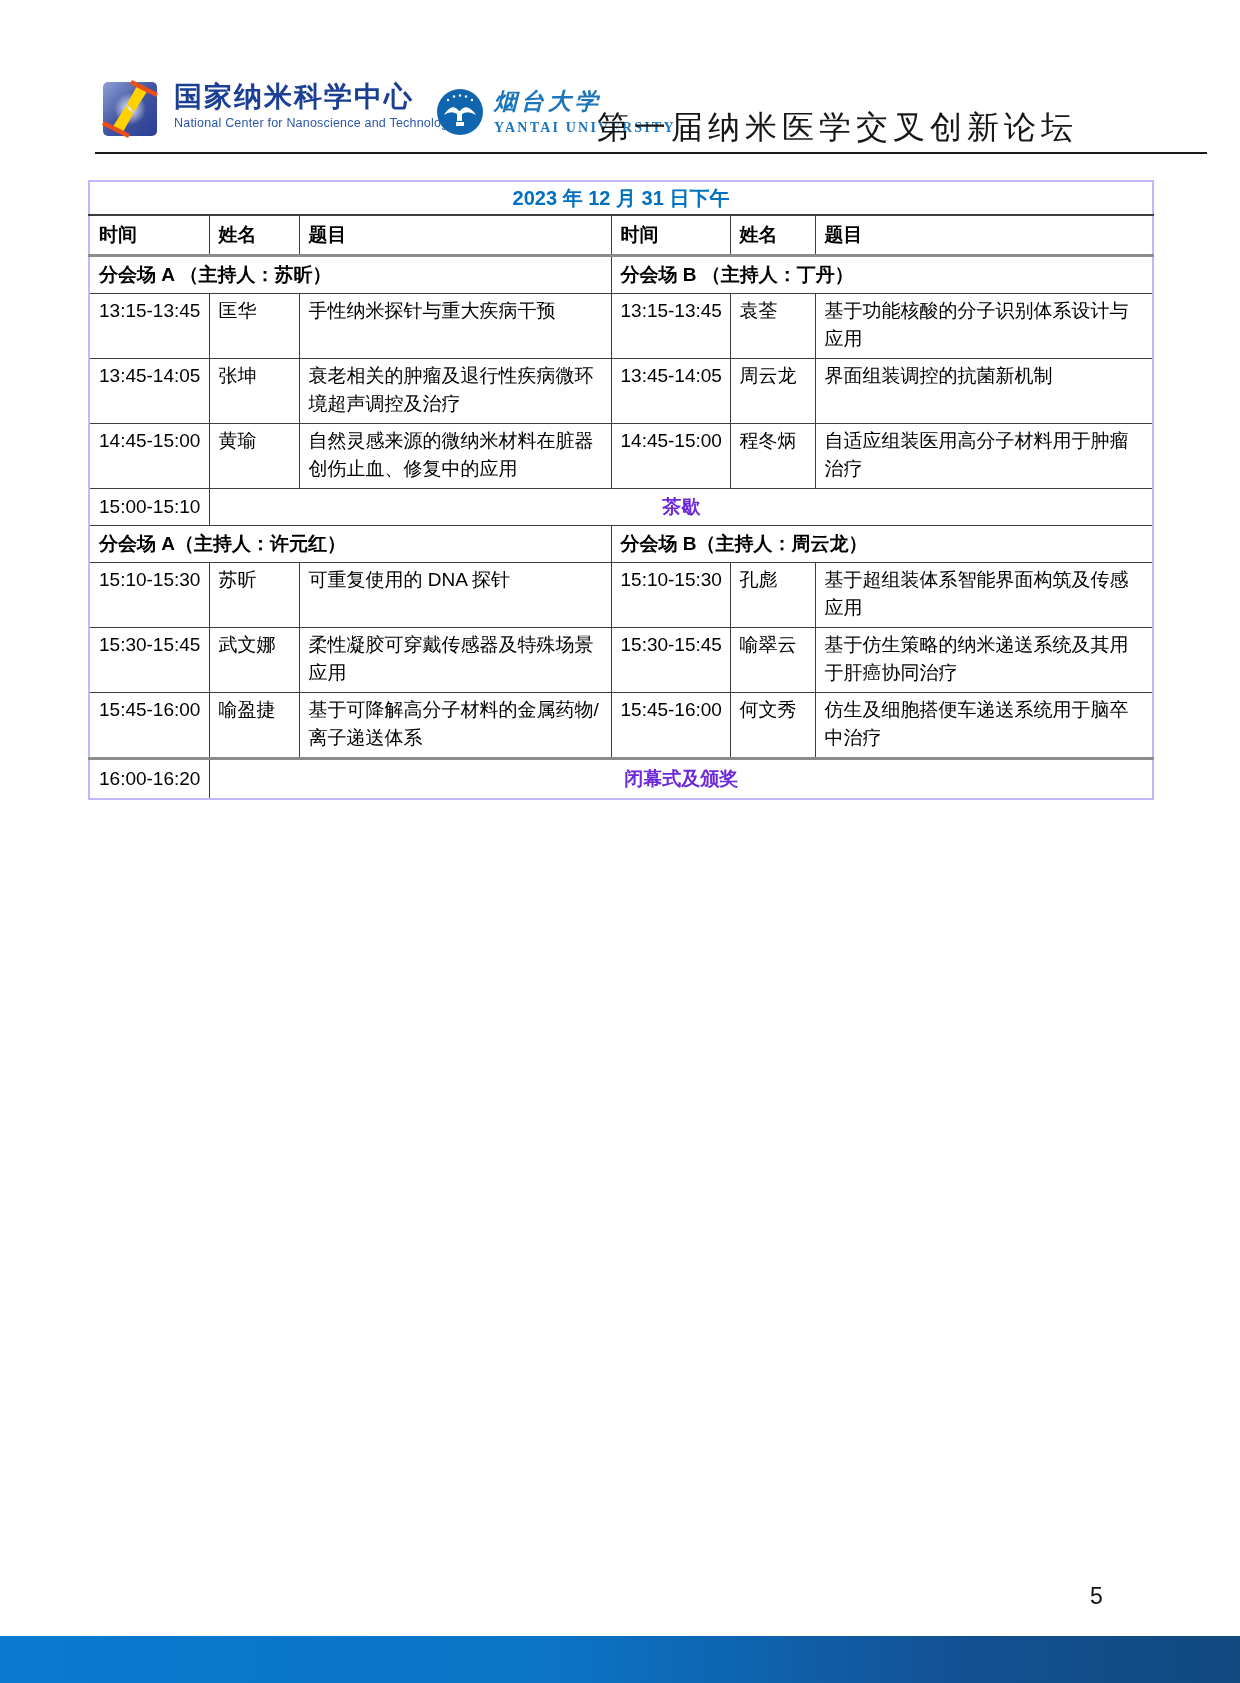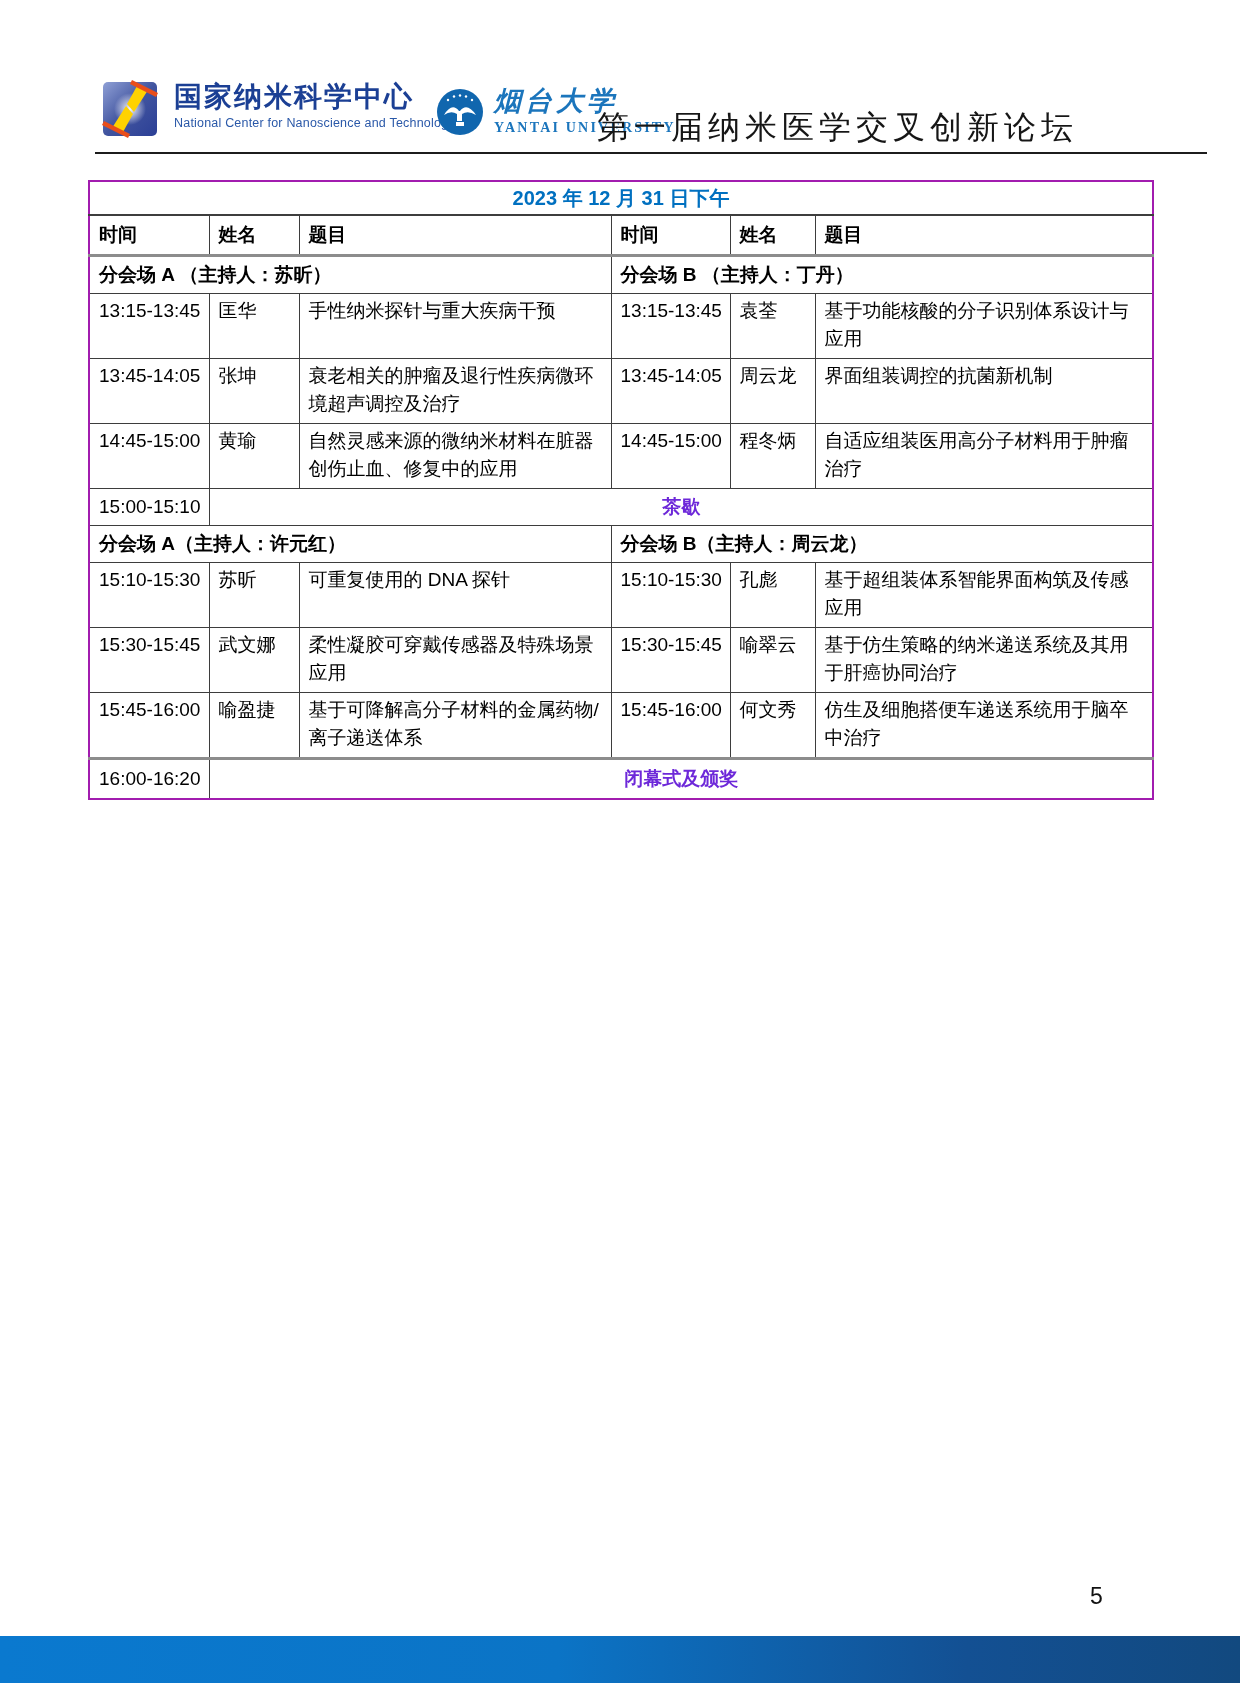--- a/index.html
+++ b/index.html
@@ -13,41 +13,41 @@
   .doc-header{position:absolute;left:0;top:0;width:100%;height:156px;}
   .ncnst{position:absolute;left:100px;top:76px;display:flex;align-items:flex-start;}
   .ncnst-logo{width:62px;height:64px;flex:0 0 auto;}
   .ncnst-words{margin-left:12px;padding-top:6px;}
   .ncnst-cn{font-size:28px;font-weight:bold;color:#1b3f94;letter-spacing:2px;line-height:30px;}
   .ncnst-en{font-size:12.5px;color:#2a58a8;margin-top:4px;letter-spacing:.2px;}
   .yantai{position:absolute;left:436px;top:84px;display:flex;align-items:flex-start;}
   .yantai-logo{width:48px;height:48px;flex:0 0 auto;margin-top:4px;}
   .yantai-words{margin-left:10px;}
   .yantai-cn{font-family:"DejaVu Serif","Liberation Serif",serif;font-style:italic;
-    font-size:27px;font-weight:bold;color:#1b75bc;letter-spacing:4px;line-height:34px;}
+    font-size:23px;font-weight:bold;color:#1b75bc;letter-spacing:4px;line-height:34px;}
   .yantai-en{font-family:"Liberation Serif",serif;font-size:14px;font-weight:bold;
     color:#1b75bc;letter-spacing:2.2px;text-align:right;margin-top:2px;}
   .forum-title{position:absolute;left:597px;top:106px;
     font-family:"DejaVu Serif","Liberation Serif",serif;
     font-size:32px;color:#161616;letter-spacing:5px;white-space:nowrap;}
   .header-rule{position:absolute;left:95px;top:152px;width:1112px;height:2px;background:#1c1c1c;}
 
   
   .sched-wrap{position:absolute;left:88px;top:180px;}
   table.sched{border-collapse:collapse;table-layout:fixed;width:1064px;
-    border:2px solid #a21caf;}
+    border:2px solid #c4b5fd;}
   .sched td{border:1px solid #3d3d3d;vertical-align:top;padding:3px 8px 3px 9px;
     font-size:19px;line-height:28px;overflow:hidden;word-break:break-all;}
   .sched .row-title td{height:30px;text-align:center;vertical-align:middle;
     font-weight:bold;font-size:20px;color:#0070c0;border-bottom:2px solid #3d3d3d;padding:1px;}
   .sched .row-head td{height:32px;font-weight:bold;vertical-align:middle;
     border-bottom:3px solid #8c8c8c;}
   .sched .row-session td{height:30px;font-weight:bold;vertical-align:middle;}
   .sched .row-talk td{height:58px;}
-  .sched .row-break td{height:30px;vertical-align:middle;text-align:center;}
+  .sched .row-break td{height:30px;vertical-align:middle;}
   .sched .row-break .break-label{text-align:center;font-weight:bold;color:#6d28d9;}
   .sched tr.thick-top td{border-top:3px solid #8c8c8c;}
   .sched .t-time{white-space:nowrap;}
 
   
   .page-number{position:absolute;left:1090px;top:1583px;font-size:23px;color:#111;}
   .footer-bar{position:absolute;left:0;bottom:0;width:100%;height:47px;
     background:linear-gradient(90deg,#0a79cf 0%,#0b74c6 45%,#135093 78%,#12497f 100%);}
 </style>
 </head>

